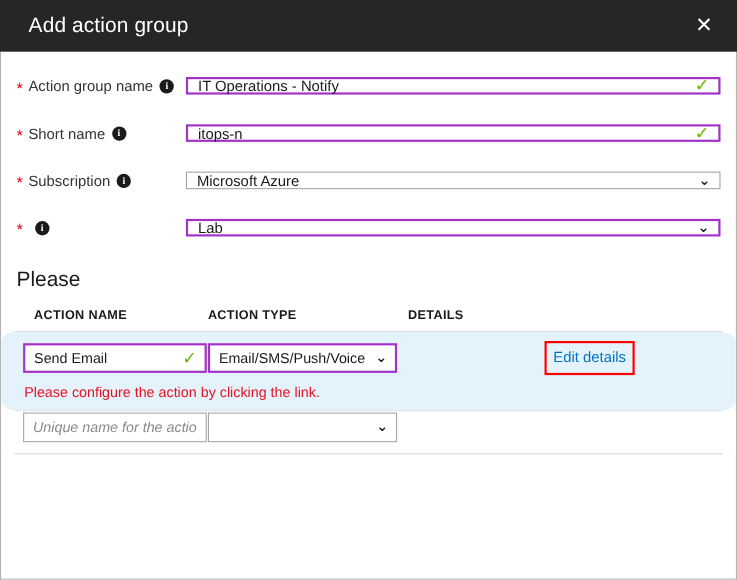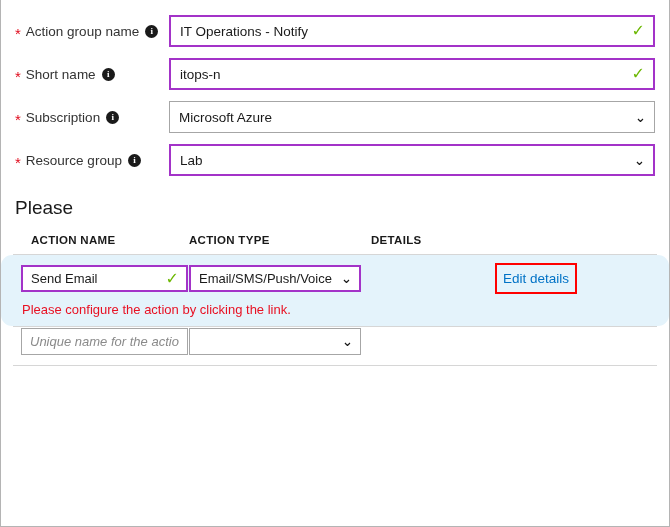--- a/index.html
+++ b/index.html
@@ -97,21 +97,21 @@
     font-size: 9px;
     font-weight: bold;
     font-family: "Liberation Serif", serif;
     margin-left: 6px;
     line-height: 1;
     cursor: pointer;
     flex: 0 0 13px;
   }
   .field-control {
     flex: 1 1 auto;
-    height: 32px;
+    height: 16px;
     position: relative;
     display: flex;
     align-items: center;
     background: #ffffff;
     padding: 0 8px 0 9px;
     font-size: 13.5px;
     color: #1a1a1a;
   }
   .bd-accent { border: 2px solid #a333c8; }
   .bd-plain  { border: 1px solid #a6a6a6; }
@@ -244,20 +244,24 @@
     margin-bottom: 17px;
     cursor: pointer;
     width: fit-content;
   }
 </style>
 </head>
 <body>
 
 <div class="blade">
 
+  <div class="titlebar">
+    <div class="titlebar-title">Add action group</div>
+    <div class="close-btn">✕</div>
+  </div>
 
   <div class="content">
 
     <div class="form">
 
       <div class="field-row">
         <div class="field-label">
           <span class="req-star">*</span>
           <span>Action group name</span>
           <span class="info-icon">i</span>
@@ -288,21 +292,20 @@
         </div>
         <div class="field-control bd-plain">
           <span class="ctl-value">Microsoft Azure</span>
           <span class="chev">⌄</span>
         </div>
       </div>
 
       <div class="field-row">
         <div class="field-label">
           <span class="req-star">*</span>
-          <span>Resource group</span>
           <span class="info-icon">i</span>
         </div>
         <div class="field-control bd-accent">
           <span class="ctl-value">Lab</span>
           <span class="chev">⌄</span>
         </div>
       </div>
 
     </div>
 

